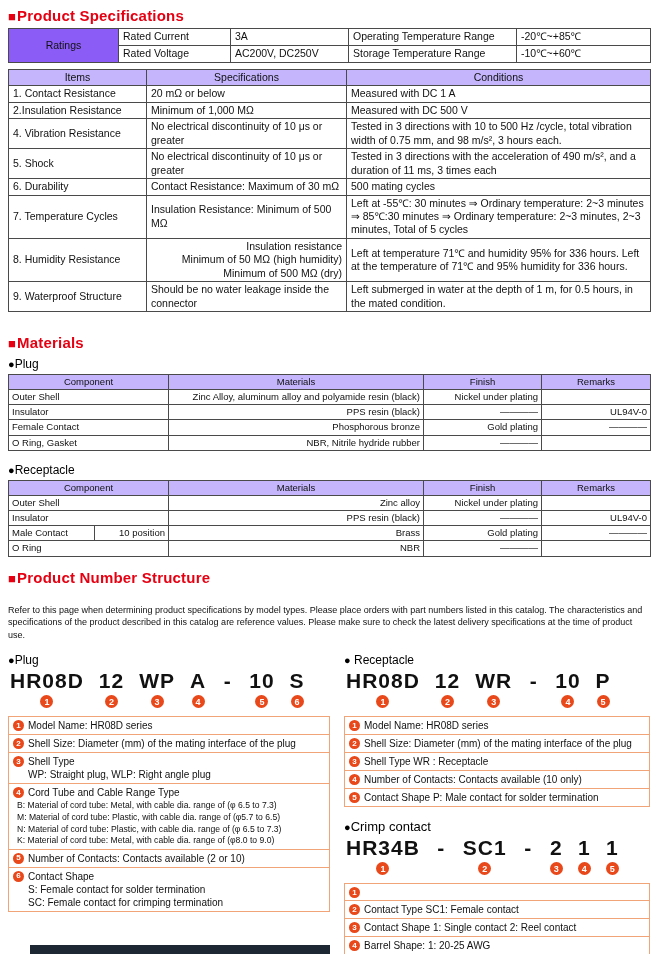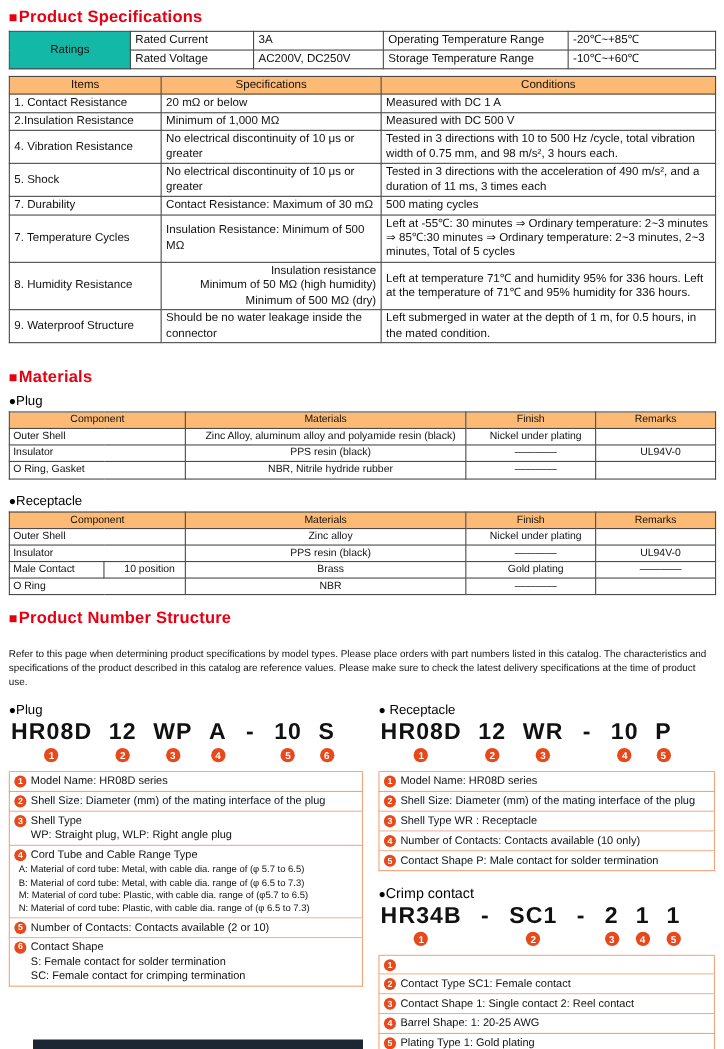--- a/index.html
+++ b/index.html
@@ -21,31 +21,31 @@
   .sub-label { font-size: 12px; font-weight: normal; margin: 6px 0 3px 0; color:#000; }
   .sub-label .dot { font-size: 11px; }
 
   
   table { border-collapse: collapse; width: 642px; table-layout: fixed; }
   td, th {
     border: 1px solid #4a4a4a; padding: 1px 4px;
     font-size: 10.5px; line-height: 1.28; vertical-align: middle;
     word-wrap: break-word;
   }
-  th { background: #fdba74; font-weight: normal; text-align: center; }
-  .hdr-bg { background: #14b8a6; text-align: center; }
+  th { background: #c4b5fd; font-weight: normal; text-align: center; }
+  .hdr-bg { background: #8b5cf6; text-align: center; }
   .ratings { margin-bottom: 6px; }
   .ratings td { height: 17px; }
   .spec td { }
   .pre { white-space: pre-line; text-align: right; }
   .center { text-align: center; }
 
   .mat { margin-bottom: 12px; }
   .mat td, .mat th { font-size: 9.5px; padding: 1px 3px; height: 15px; }
-  .mat .center { text-align: center; padding-left: 12px; }
+  .mat .center { text-align: right; padding-left: 12px; }
 
   
   .pn-intro { font-size: 9px; line-height: 1.4; margin: 18px 0 6px 0; color: #111; }
   .pn-cols { display: flex; gap: 14px; align-items: flex-start; }
   .pn-col.left  { width: 322px; }
   .pn-col.right { width: 306px; }
 
   .model-row { display: flex; gap: 15px; align-items: center; margin: 3px 0 8px 2px; }
   .seg { display: flex; flex-direction: column; align-items: center; gap: 3px; }
   .seg-text { font-size: 21px; font-weight: bold; letter-spacing: 1px; line-height: 1.05; }
@@ -137,21 +137,21 @@
       <td>4. Vibration Resistance</td>
       <td>No electrical discontinuity of 10 μs or greater</td>
       <td>Tested in 3 directions with 10 to 500 Hz /cycle, total vibration width of 0.75 mm, and 98 m/s², 3 hours each.</td>
     </tr>
     <tr>
       <td>5. Shock</td>
       <td>No electrical discontinuity of 10 μs or greater</td>
       <td>Tested in 3 directions with the acceleration of 490 m/s², and a duration of 11 ms, 3 times each</td>
     </tr>
     <tr>
-      <td>7. Durability</td>
+      <td>6. Durability</td>
       <td>Contact Resistance: Maximum of 30 mΩ</td>
       <td>500 mating cycles</td>
     </tr>
     <tr>
       <td>7. Temperature Cycles</td>
       <td>Insulation Resistance: Minimum of 500 MΩ</td>
       <td>Left at -55℃: 30 minutes ⇒ Ordinary temperature: 2~3 minutes ⇒ 85℃:30 minutes ⇒ Ordinary temperature: 2~3 minutes, 2~3 minutes, Total of 5 cycles</td>
     </tr>
     <tr>
       <td>8. Humidity Resistance</td>
@@ -196,20 +196,26 @@
       <td class="center">Nickel under plating</td>
       <td class="center"></td>
     </tr>
     <tr>
       <td colspan="2">Insulator</td>
       <td class="center">PPS resin (black)</td>
       <td class="center">————</td>
       <td class="center">UL94V-0</td>
     </tr>
     <tr>
+      <td colspan="2">Female Contact</td>
+      <td class="center">Phosphorous bronze</td>
+      <td class="center">Gold plating</td>
+      <td class="center">————</td>
+    </tr>
+    <tr>
       <td colspan="2">O Ring, Gasket</td>
       <td class="center">NBR, Nitrile hydride rubber</td>
       <td class="center">————</td>
       <td class="center"></td>
     </tr>
   </tbody>
     </table>
 
   <div class="sub-label">
     <span class="dot">●</span><span>Receptacle</span>
@@ -312,24 +318,24 @@
           <span class="circle sm">3</span>
           <span class="legend-text">Shell Type
 WP: Straight plug, WLP: Right angle plug</span>
         </div>
         <div class="legend-row col">
           <div class="legend-main">
             <span class="circle sm">4</span>
             <span class="legend-text">Cord Tube and Cable Range Type</span>
           </div>
           <div class="legend-subs">
-            <div>A: Material of cord tube: Metal, with cable dia. range of (φ 5.7 to 6.5)</div>
             <div>B: Material of cord tube: Metal, with cable dia. range of (φ 6.5 to 7.3)</div>
             <div>M: Material of cord tube: Plastic, with cable dia. range of (φ5.7 to 6.5)</div>
             <div>N: Material of cord tube: Plastic, with cable dia. range of (φ 6.5 to 7.3)</div>
+            <div>K: Material of cord tube: Metal, with cable dia. range of (φ8.0 to 9.0)</div>
           </div>
         </div>
         <div class="legend-row">
           <span class="circle sm">5</span>
           <span class="legend-text">Number of Contacts: Contacts available (2 or 10)</span>
         </div>
         <div class="legend-row">
           <span class="circle sm">6</span>
           <span class="legend-text">Contact Shape
 S: Female contact for solder termination

